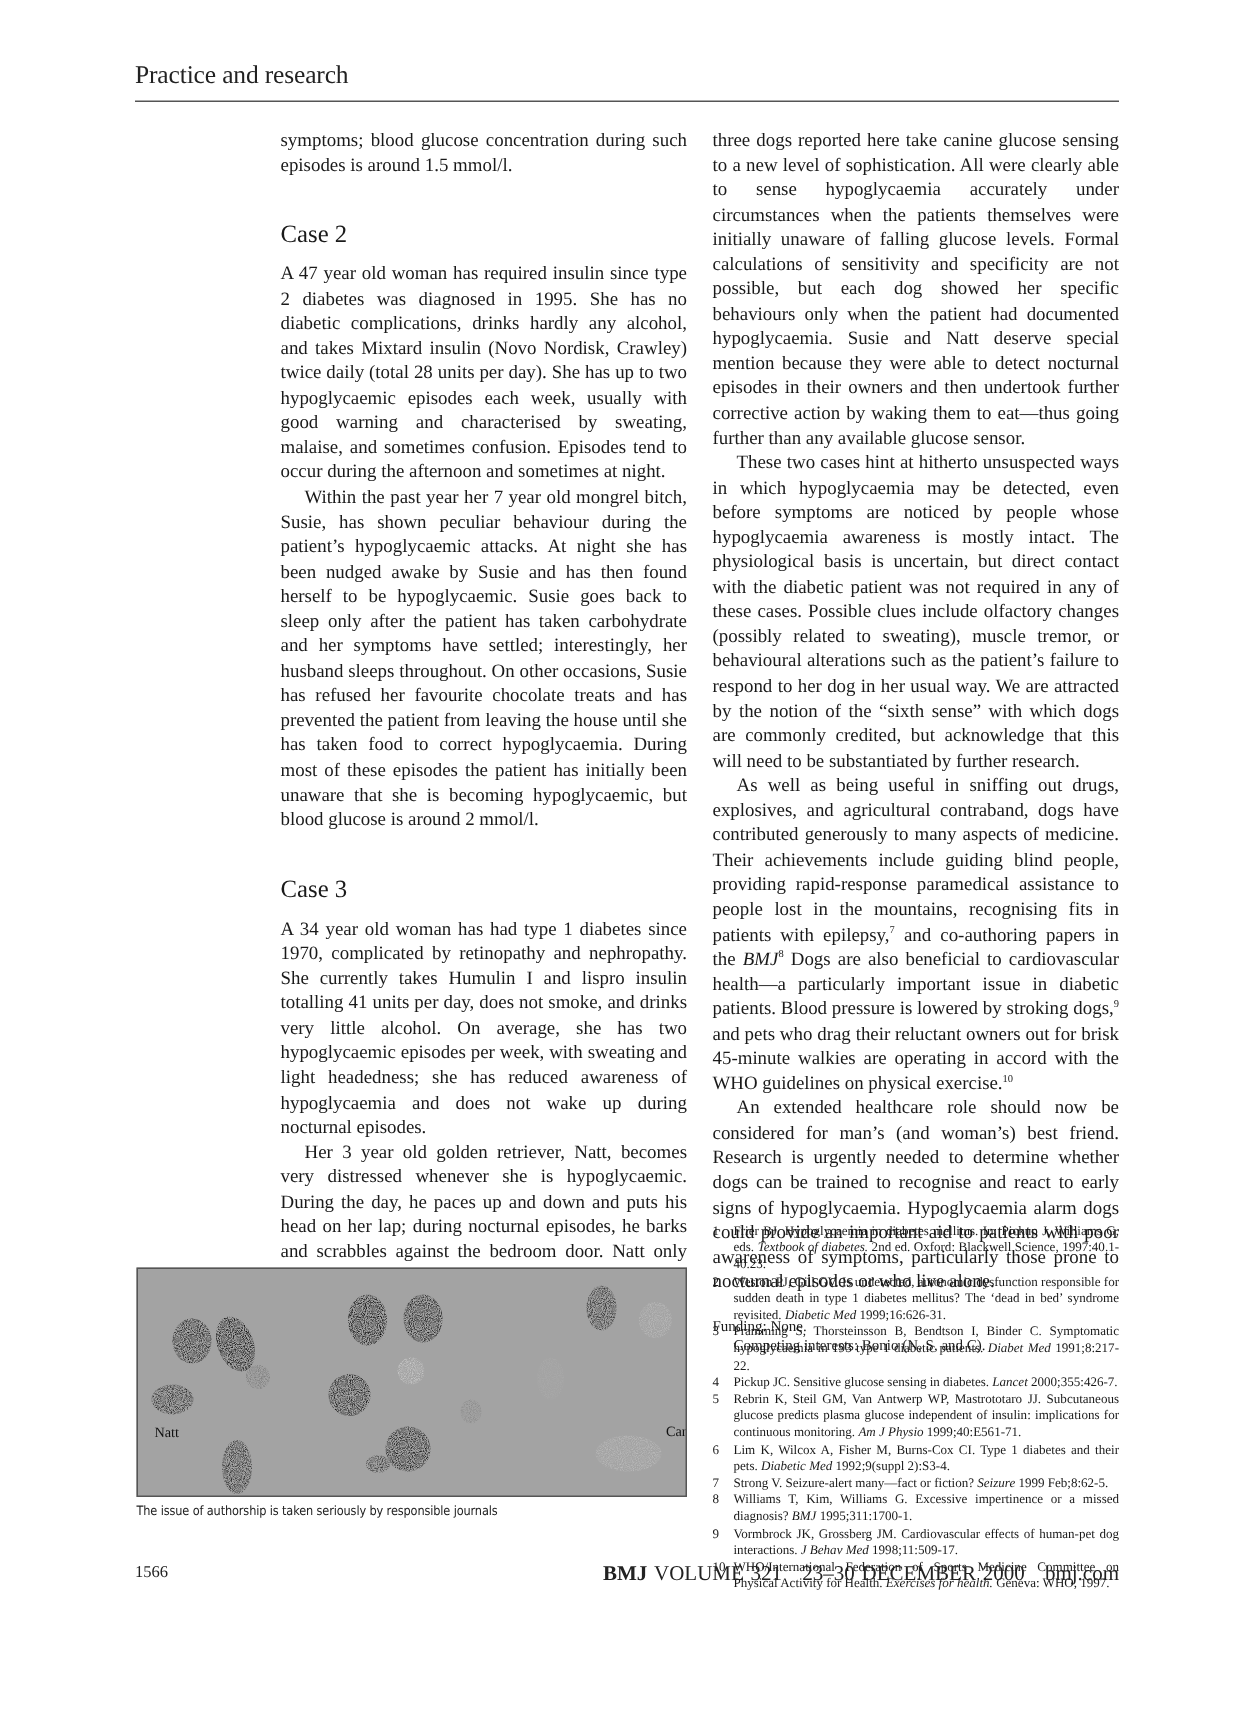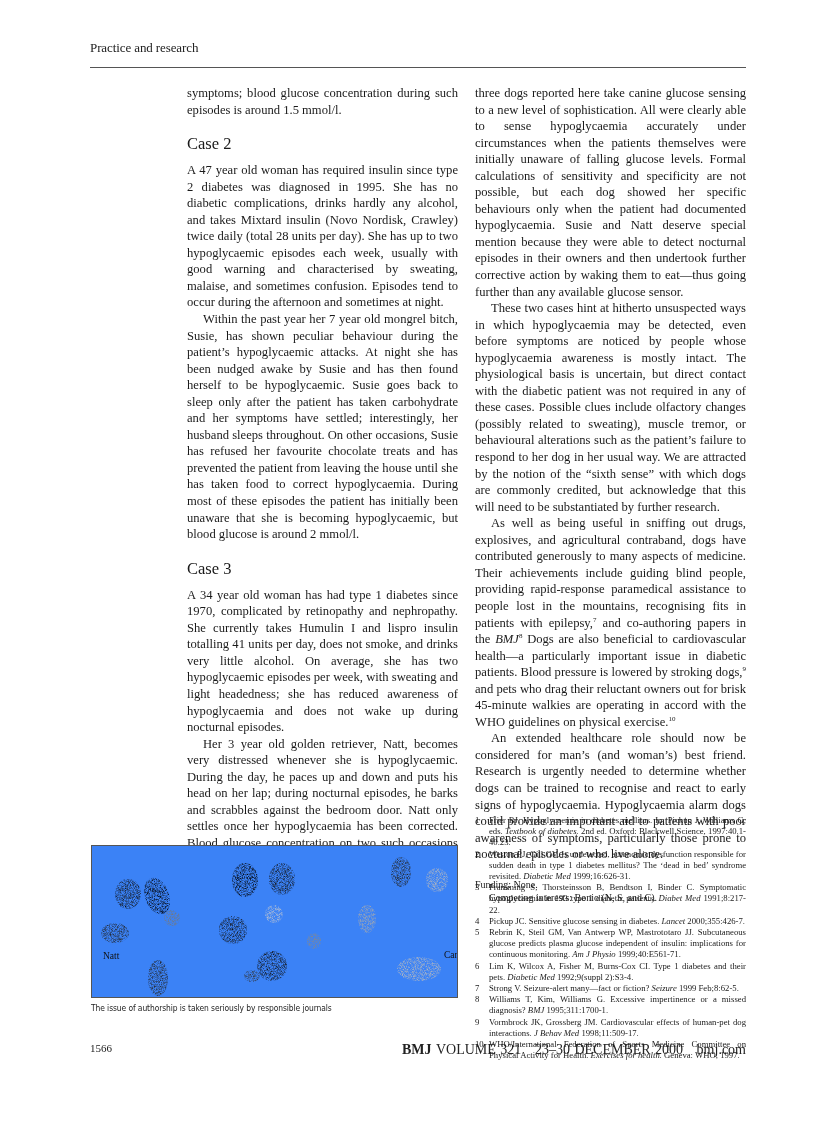--- a/index.html
+++ b/index.html
@@ -1,38 +1,38 @@
 <!DOCTYPE html>
 <html><head>
 <meta charset="utf-8">
 <style>
   html, body { margin: 0; padding: 0; background: #ffffff; }
   body { width: 836px; height: 1139px; position: relative; overflow: hidden; color: #1a1a1a;
          font-family: "Liberation Serif", "DejaVu Serif", serif; }
-  .running-head { position: absolute; left: 90px; top: 40px; font-size: 13px; color: #222; letter-spacing: -0.1px; }
+  .running-head { position: absolute; left: 90px; top: 40px; font-size: 17px; color: #222; letter-spacing: -0.1px; }
   .head-rule { position: absolute; left: 90px; top: 67px; width: 656px; height: 0; border-top: 1.6px solid #555; }
 
   .col { position: absolute; font-size: 12.6px; line-height: 16.55px; text-align: justify; hyphens: manual; }
   .col-left { left: 187px; top: 85px; width: 271px; }
   .col-right { left: 475px; top: 85px; width: 271px; }
   .col p { margin: 0; }
   .col p.indent { text-indent: 16px; }
-  .col h2 { font-weight: normal; font-size: 16.5px; margin: 16px 0 8px 0; line-height: 20px; color: #1a1a1a; }
+  .col h2 { font-weight: normal; font-size: 16.5px; margin: 28px 0 8px 0; line-height: 20px; color: #1a1a1a; }
   sup { font-size: 7px; line-height: 0; vertical-align: 5px; }
 
   .notes { margin-top: 15px; font-size: 10px; line-height: 13px; }
   .notes p { margin: 0; text-align: left; }
   .notes p.indent { text-indent: 14px; }
 
   .refs { position: absolute; left: 475px; top: 815px; width: 271px; font-size: 8.7px; line-height: 11.2px; }
   .ref { display: flex; }
   .ref-num { width: 14px; flex: none; text-align: left; }
   .ref-text { flex: 1; text-align: justify; }
 
-  .figure { position: absolute; left: 91px; top: 845px; width: 365px; height: 151px; border: 1.3px solid #555; background: #3b82f6; overflow: hidden; }
+  .figure { position: absolute; left: 91px; top: 845px; width: 365px; height: 151px; border: 1.3px solid #555; background: #a3a3a3; overflow: hidden; }
   .figure svg { position: absolute; left: 0; top: 0; }
   .fig-label { position: absolute; font-size: 9.5px; color: #111; }
   .fig-label-natt { left: 11px; top: 105px; }
   .fig-label-candy { left: 312px; top: 104px; padding-left: 40px; }
   .caption { position: absolute; left: 91px; top: 1003px; font-family: "DejaVu Sans", sans-serif; font-size: 8.6px; letter-spacing: -0.1px; color: #222; transform: scaleX(0.88); transform-origin: left top; }
 
   .footer-page { position: absolute; left: 90px; top: 1042px; font-size: 11px; color: #222; text-align: right; }
   .footer-journal { position: absolute; right: 90px; top: 1042px; font-size: 14px; color: #222; word-spacing: 1px; }
   .footer-journal b { font-weight: bold; }
 </style>

